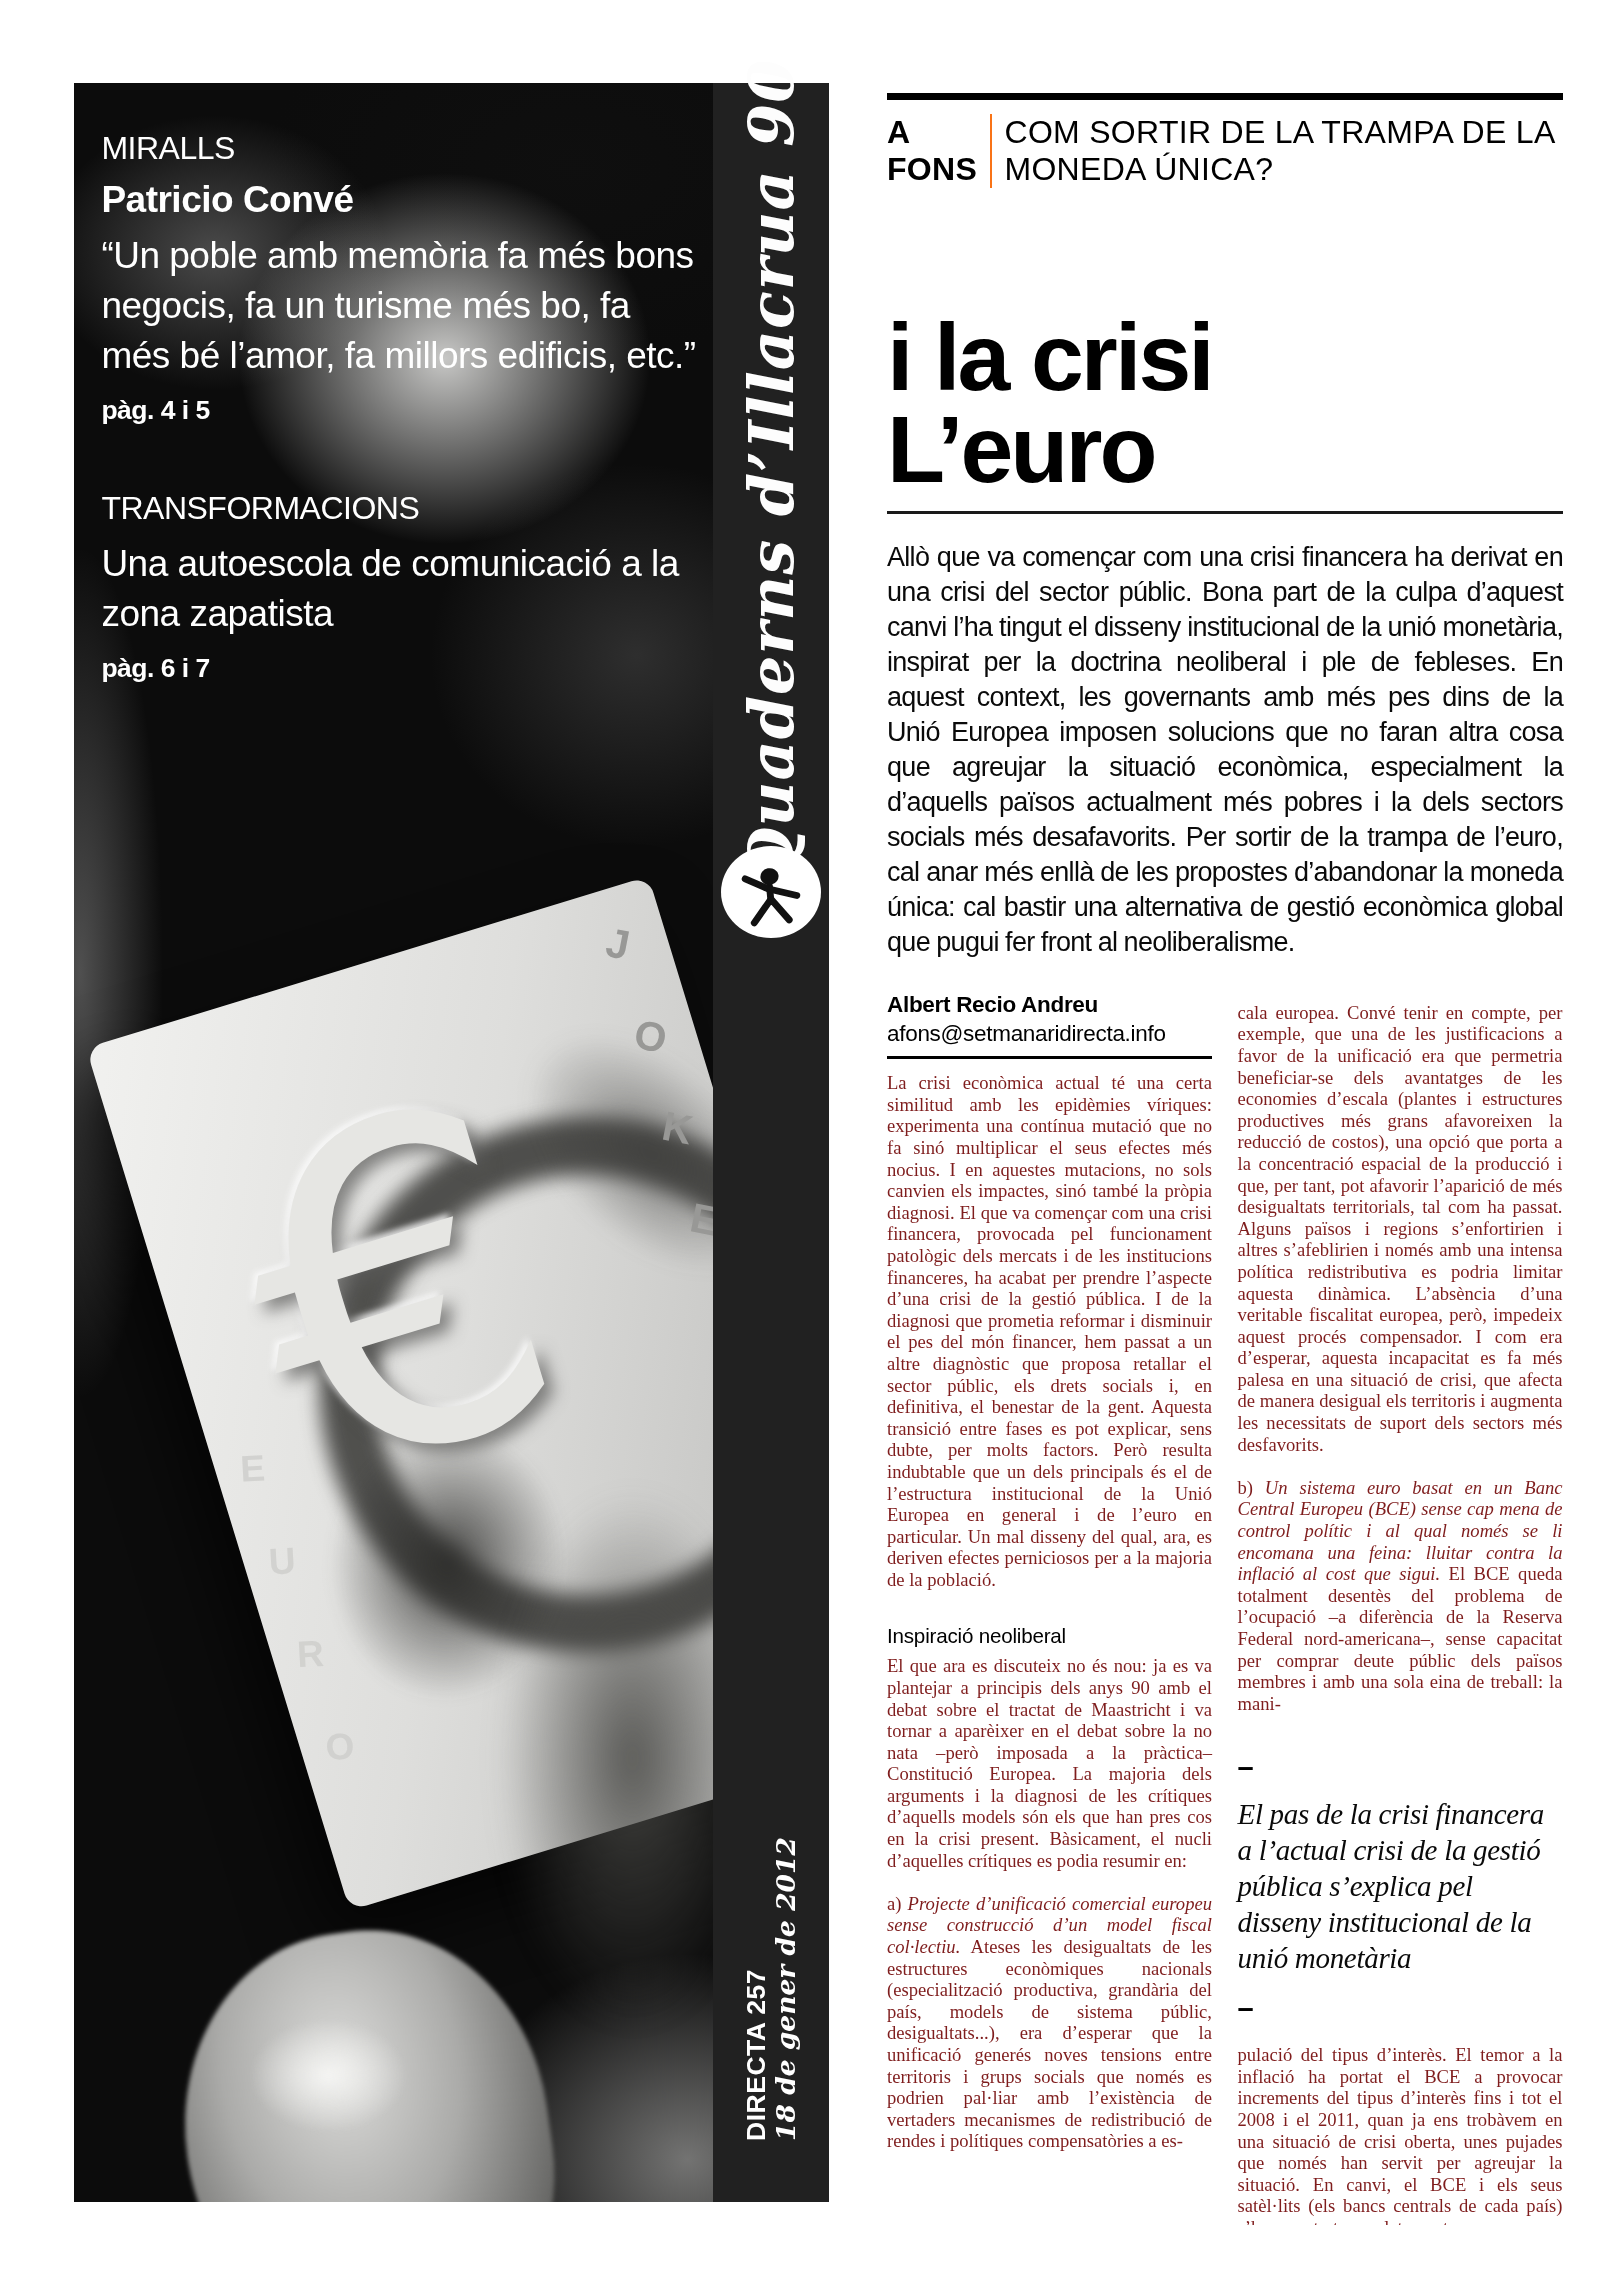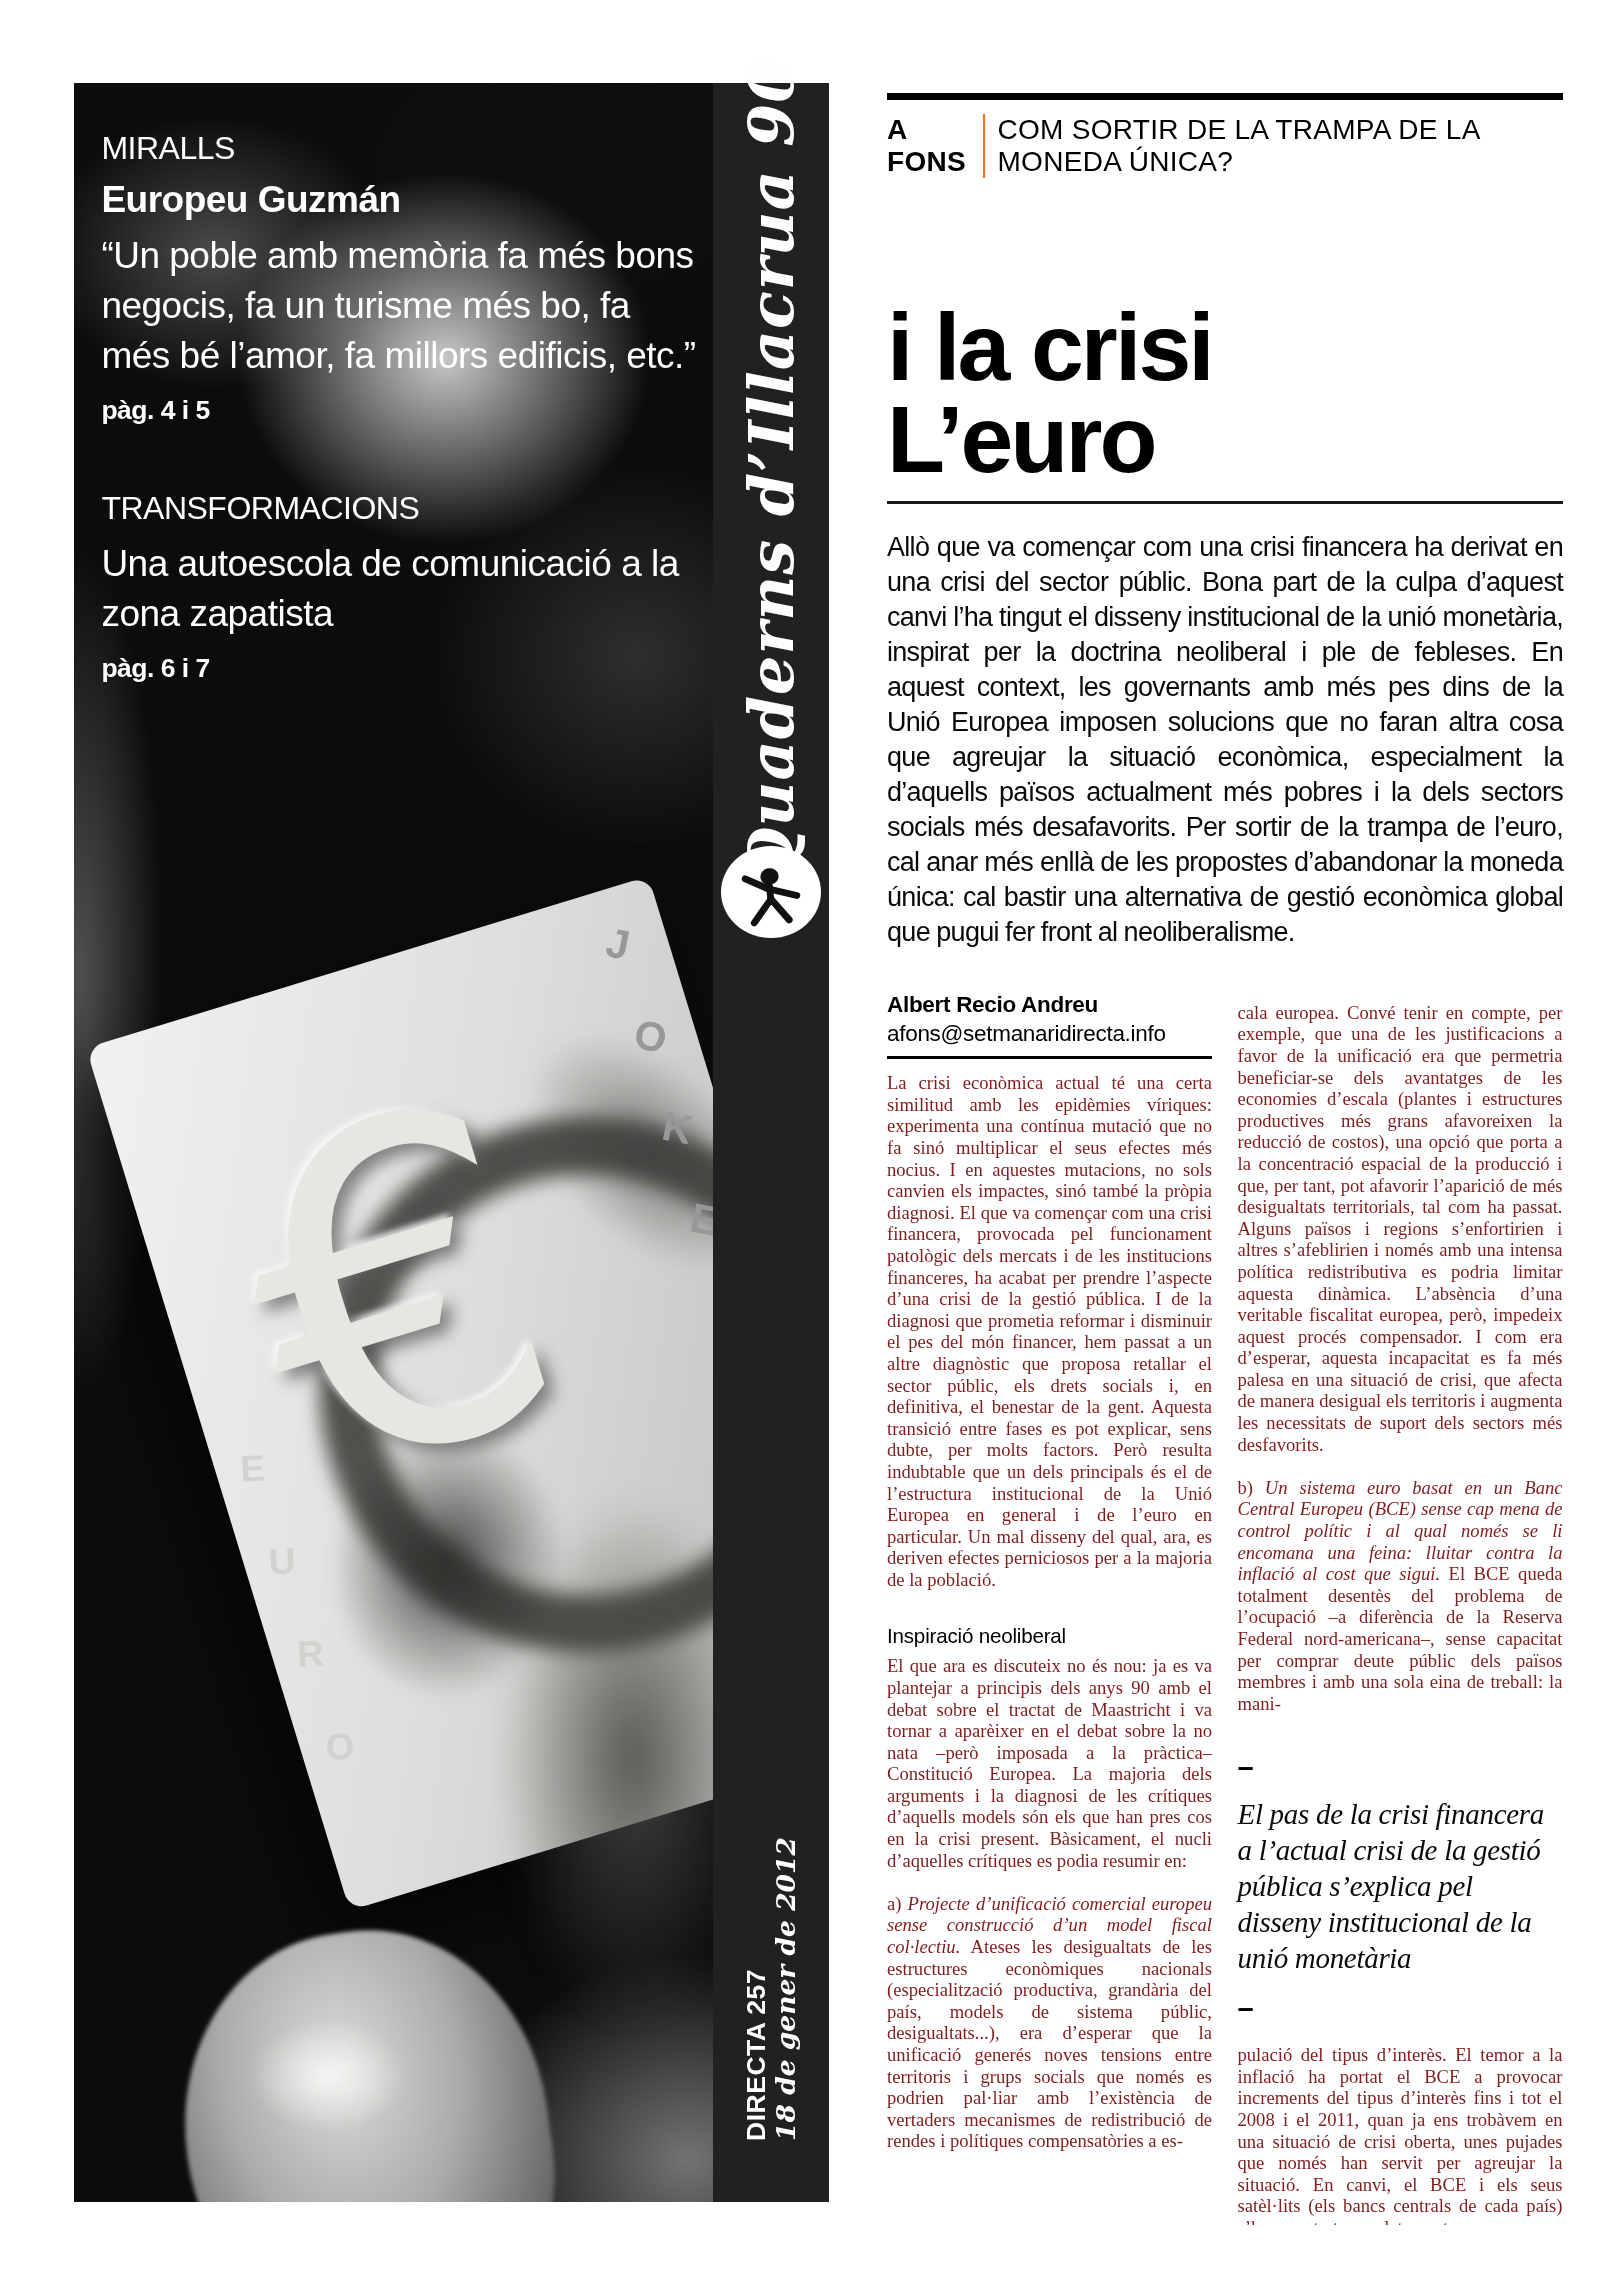--- a/index.html
+++ b/index.html
@@ -60,21 +60,21 @@
   .logo{position:absolute;left:50%;top:809px;transform:translate(-50%,-50%);width:100px;height:92px;
         background:#fff;border-radius:50%;display:flex;align-items:center;justify-content:center;}
   .issue{position:absolute;left:50%;top:1906px;transform:translate(-50%,-50%) rotate(-90deg);
          white-space:nowrap;color:#fff;display:flex;flex-direction:column;line-height:1.15;}
   .issue-number{font-size:26.5px;font-weight:bold;letter-spacing:0.5px;}
   .issue-date{font-family:"DejaVu Serif",serif;font-style:italic;font-weight:bold;font-size:26.5px;}
 
   
   .article{position:absolute;left:887px;top:93px;width:676px;height:2122px;}
   .top-rule{height:6.9px;background:#000;}
-  .kicker-row{margin-top:13.7px;display:flex;align-items:center;font-size:28px;letter-spacing:0.3px;}
+  .kicker-row{margin-top:13.7px;display:flex;align-items:center;font-size:32px;letter-spacing:0.3px;}
   .kicker{font-weight:bold;}
   .kicker-topic{margin-left:12.7px;padding-left:12.7px;border-left:2px solid #f97316;}
   .headline{margin-top:123px;font-size:95px;line-height:.97;font-weight:bold;letter-spacing:-2.9px;}
   .title-rule{height:3.9px;background:#1a1a1a;margin-top:15.7px;}
   .lead{margin-top:25.5px;font-size:27px;line-height:35px;text-align:justify;
         letter-spacing:-0.7px;word-spacing:-0.5px;color:#0a0a0a;}
 
   .columns{position:absolute;left:0;right:0;top:899px;height:1233px;overflow:hidden;
            display:flex;gap:25.5px;}
   .col{width:325px;}
@@ -120,21 +120,21 @@
           <span>O</span>
         </div>
       </div>
       <div class="handshadow"></div>
       <div class="thumb"></div>
       <div class="nail"></div>
 
       <div class="panel-text">
         <div>
           <div class="pt-kicker">MIRALLS</div>
-          <div class="pt-title">Europeu Guzmán</div>
+          <div class="pt-title">Patricio Convé</div>
           <div class="pt-quote">“Un poble amb memòria fa més bons negocis, fa un turisme més bo, fa més bé l’amor, fa millors edificis, etc.”</div>
           <div class="pt-page">pàg. 4 i 5</div>
         </div>
         <div class="pt-section2">
           <div class="pt-kicker">TRANSFORMACIONS</div>
           <div class="pt-quote">Una autoescola de comunicació a la zona zapatista</div>
           <div class="pt-page">pàg. 6 i 7</div>
         </div>
       </div>
     </div>

